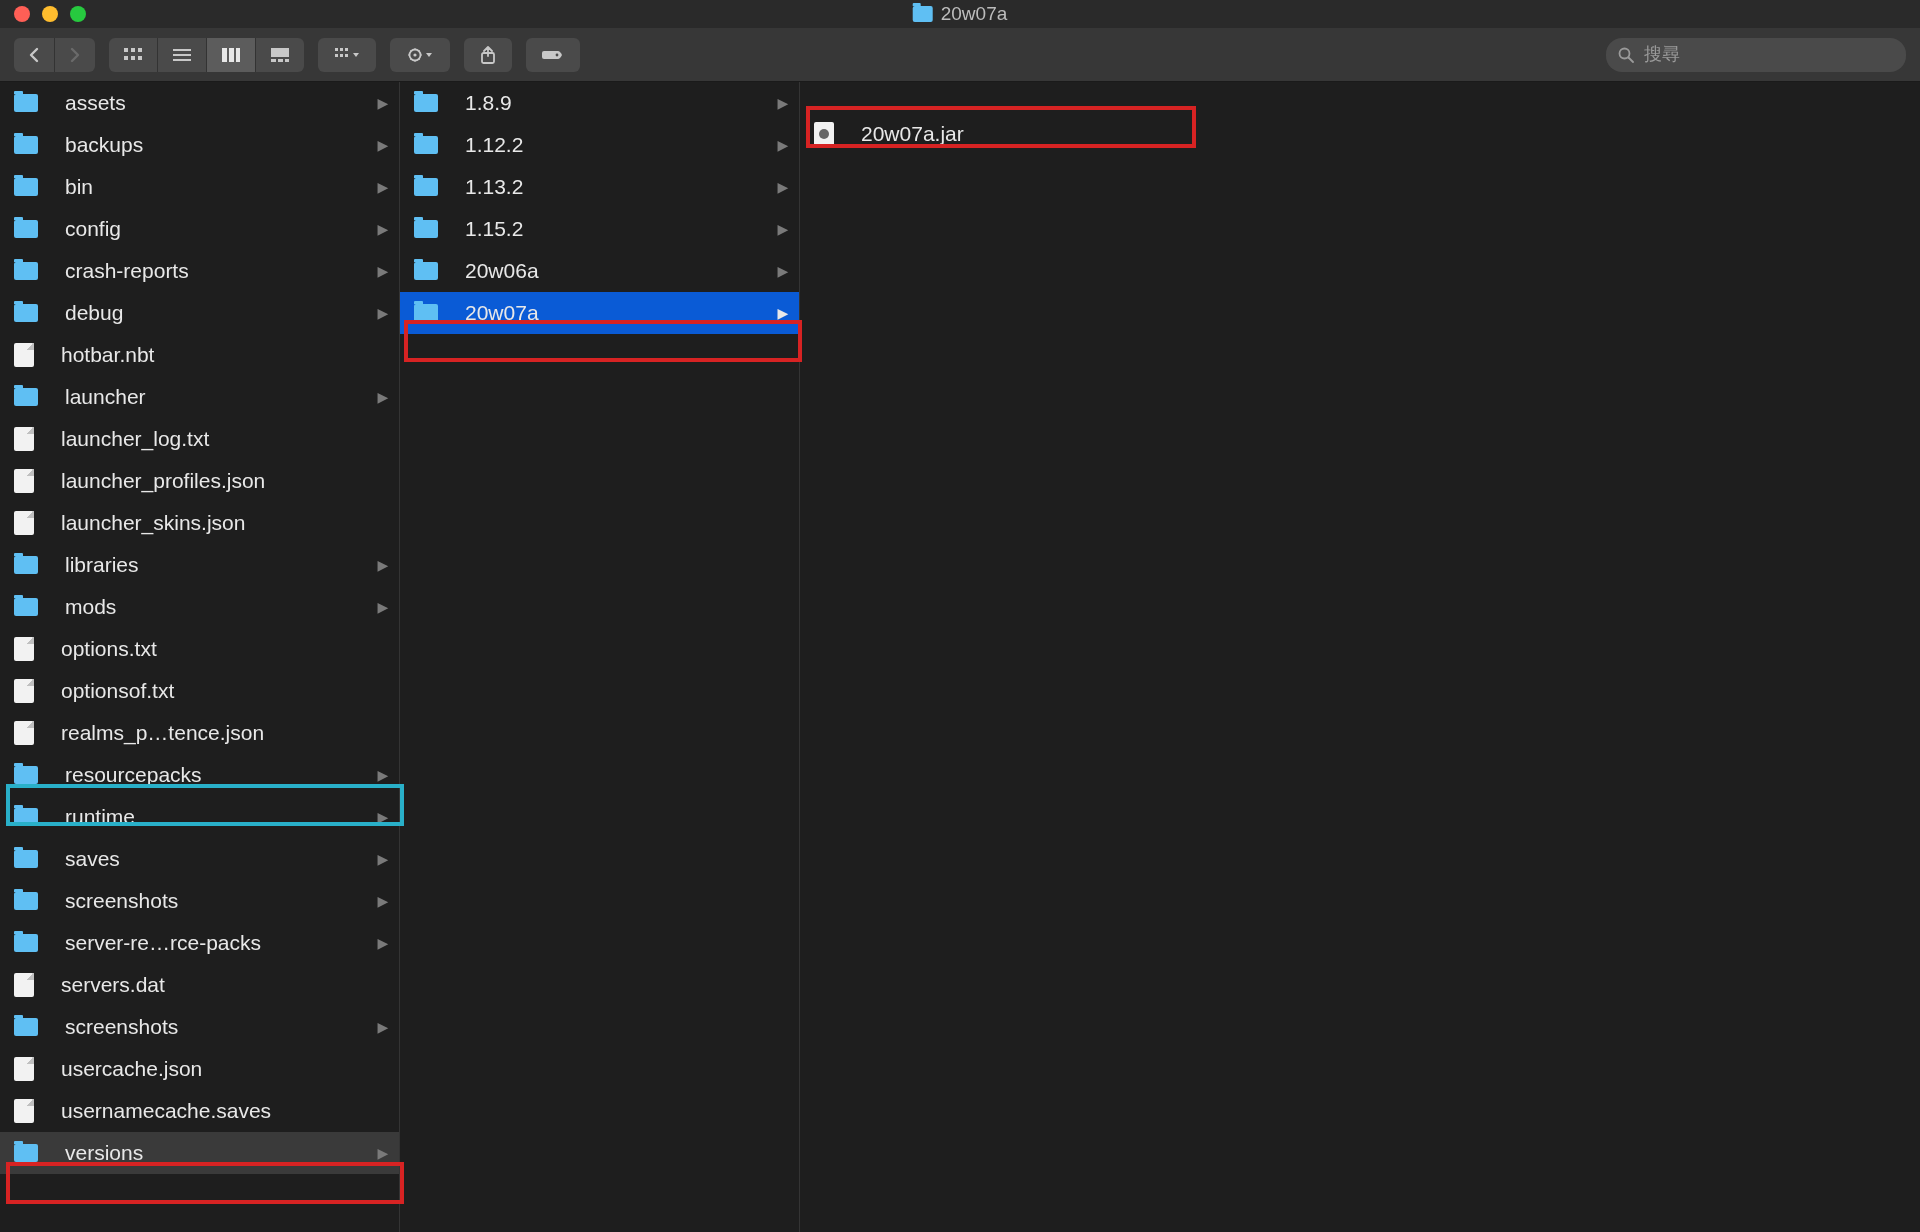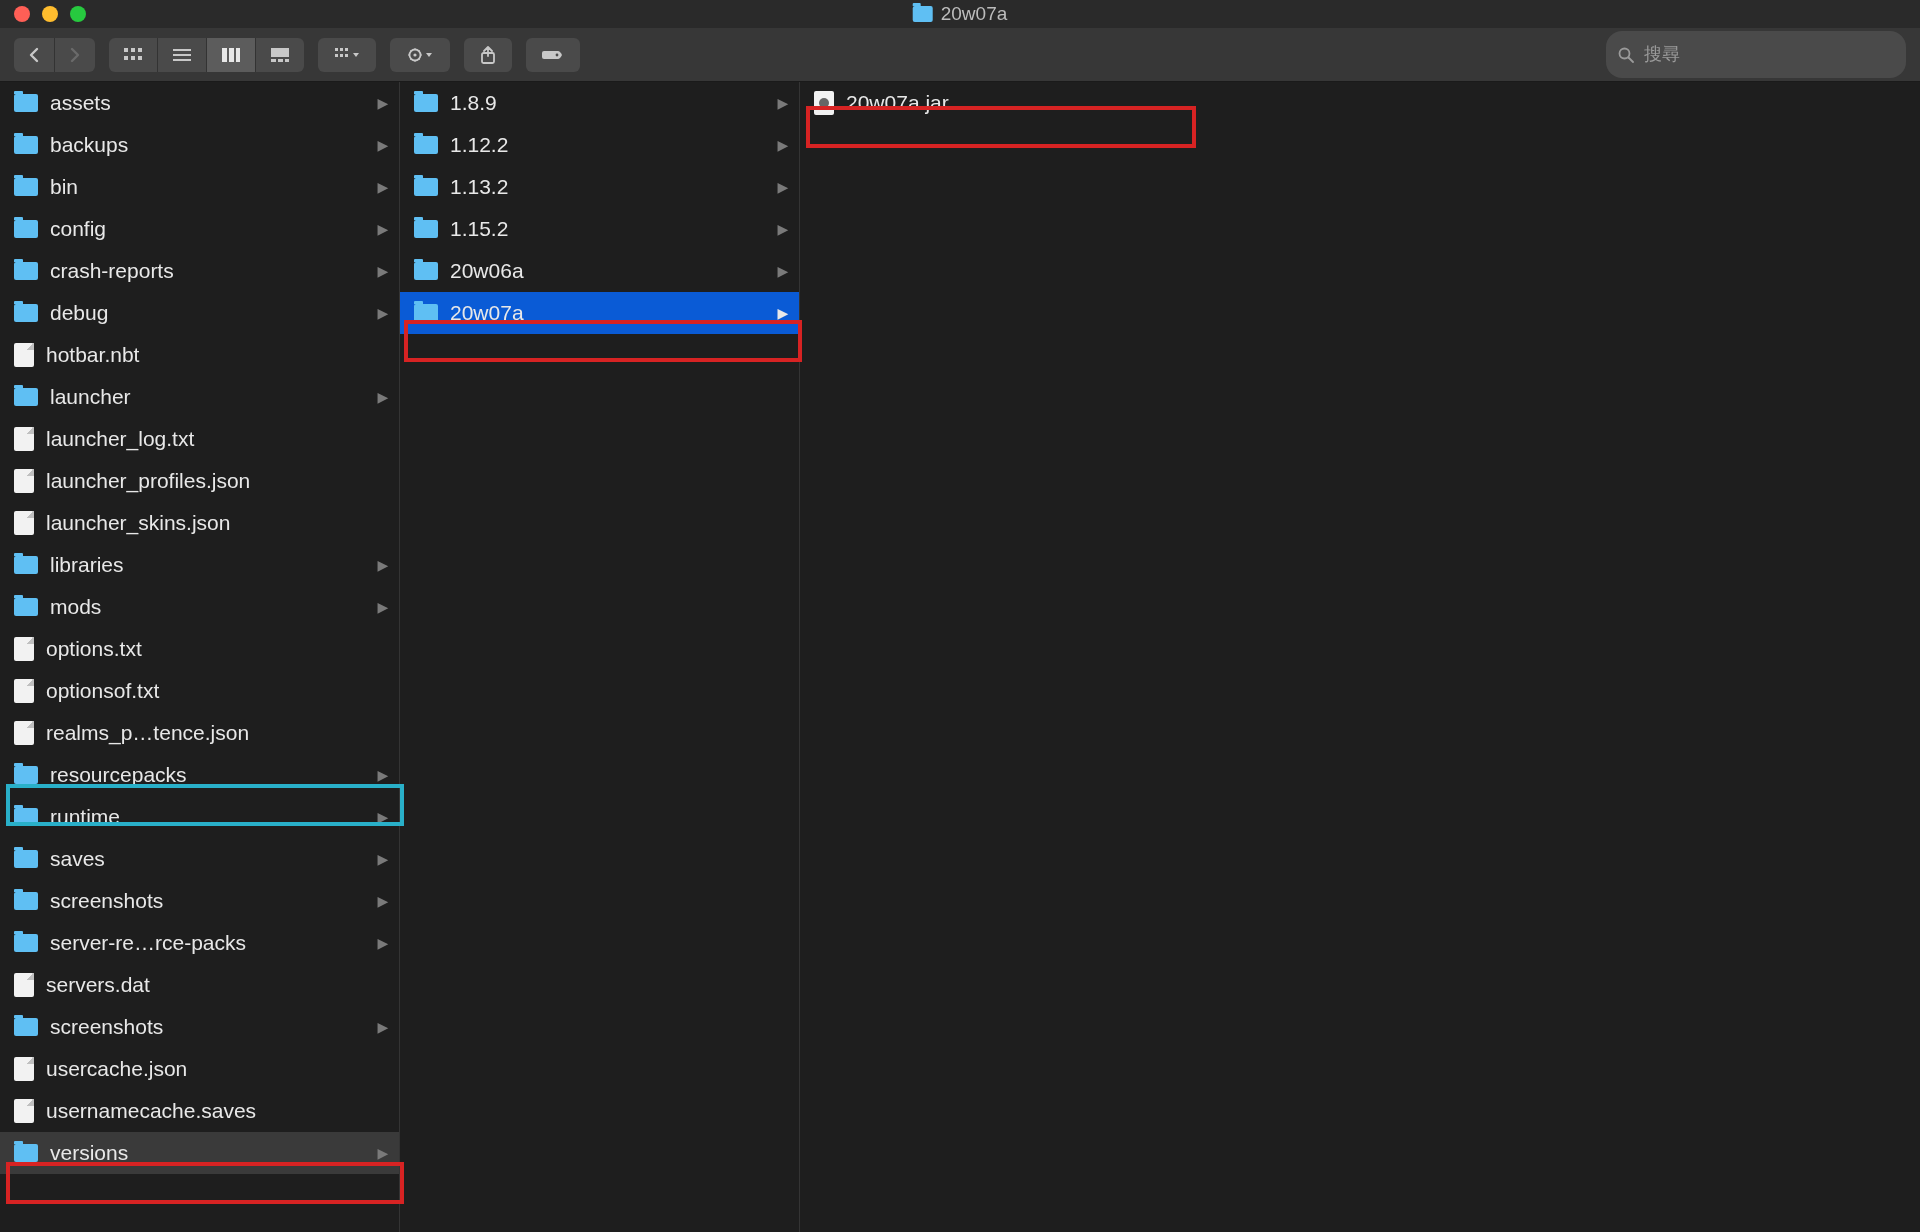--- a/index.html
+++ b/index.html
@@ -93,21 +93,21 @@
     cursor: pointer;
     color: #c8c8c8;
   }
   .spacer { flex: 1; }
   .search {
     display: flex;
     align-items: center;
     gap: 10px;
     background: #4a4a4a;
     border-radius: 16px;
-    height: 47px;
+    height: 34px;
     width: 300px;
     padding: 0 12px;
     color: #9a9a9a;
   }
   .search input {
     flex: 1;
     background: transparent;
     border: none;
     outline: none;
     color: #e8e8e8;
@@ -119,28 +119,28 @@
   .columns {
     display: flex;
     height: calc(100% - 28px - 54px);
     background: #1e1e1e;
   }
   .col {
     width: 400px;
     border-right: 1px solid #343434;
     overflow-y: auto;
   }
-  .col3 { flex: 1; border-right: none; }
+  .col3 { flex: 1; border-right: none; margin-top: 31px; }
 
   .row {
     display: flex;
     align-items: center;
     height: 42px;
     padding: 0 10px 0 14px;
-    gap: 12px;
+    gap: 27px;
     cursor: default;
     position: relative;
   }
   .row.selected { background: #0a5bd6; }
   .row.dim-selected { background: #3a3a3a; }
   .row .label { flex: 1; white-space: nowrap; overflow: hidden; text-overflow: ellipsis; font-size: 21px; }
   .row .chev { color: #7a7a7a; font-size: 14px; width: 12px; text-align: center; }
   .row.selected .chev { color: #e8e8e8; }
 
   .icon-folder {

